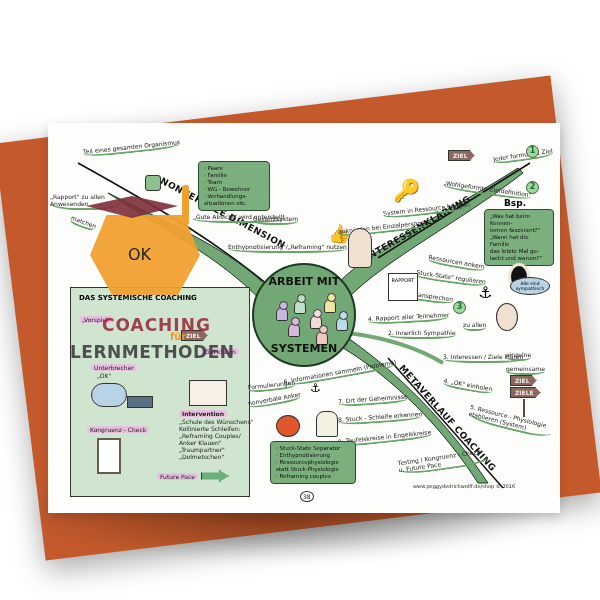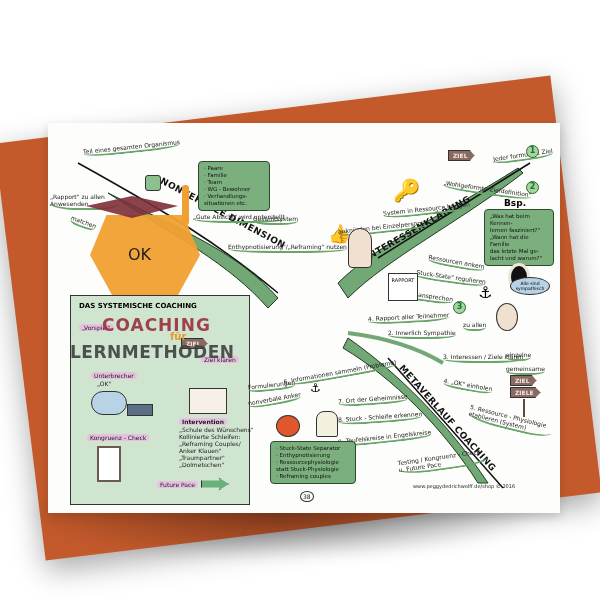--- a/index.html
+++ b/index.html
@@ -68,20 +68,31 @@
   <svg width="512" height="390" style="position:absolute;left:0;top:0">
     <path d="M30,40 C120,90 170,120 230,170" stroke="#111" stroke-width="1.5" fill="none"></path>
     <path d="M60,70 C140,110 190,130 230,175 L220,185 C180,140 130,115 60,70 Z" fill="#72a876" stroke="#1f3a22" stroke-width="1"></path>
     <path d="M290,160 C330,120 400,90 470,45 L475,50 C410,100 340,135 300,175 Z" fill="#72a876" stroke="#1f3a22" stroke-width="1"></path>
     <line x1="330" y1="135" x2="482" y2="40" stroke="#111" stroke-width="1.5"></line>
     <path d="M300,215 C350,250 400,300 440,360 L430,360 C395,305 345,255 295,225 Z" fill="#72a876" stroke="#1f3a22" stroke-width="1"></path>
     <line x1="340" y1="235" x2="455" y2="365" stroke="#111" stroke-width="1.5"></line>
     <path d="M300,210 C340,215 370,225 395,240" stroke="#72a876" stroke-width="4" fill="none"></path>
   </svg>
 
+  <div class="center">
+    <div class="center-top">ARBEIT MIT</div>
+    <div class="person" style="left:22px;top:42px;background:#c8b8e0"></div>
+    <div class="person" style="left:40px;top:35px;background:#bfe0c8"></div>
+    <div class="person" style="left:56px;top:50px;background:#f2dcd6"></div>
+    <div class="person" style="left:70px;top:34px;background:#efe7a0"></div>
+    <div class="person" style="left:82px;top:52px;background:#b9dde6"></div>
+    <div class="person" style="left:34px;top:58px;background:#d8b8d8"></div>
+    <div class="person" style="left:62px;top:66px;background:#f0c8c0"></div>
+    <div class="center-bot">SYSTEMEN</div>
+  </div>
 
   <div class="branch-label" style="left:105px;top:85px;transform:rotate(28deg)">NONVERBALE DIMENSION</div>
   <div class="branch-label" style="left:310px;top:100px;transform:rotate(-30deg)">INTERESSENKLÄRUNG</div>
   <div class="branch-label" style="left:330px;top:290px;transform:rotate(48deg)">METAVERLAUF COACHING</div>
 
   <div class="hand under" style="left:35px;top:20px;transform:rotate(-6deg)">Teil eines gesamten Organismus</div>
   <div class="hand under" style="left:2px;top:70px;width:70px;white-space:normal">„Rapport" zu allen Anwesenden</div>
   <div class="hand under" style="left:22px;top:95px;transform:rotate(20deg)">matchen</div>
   <div class="hand under" style="left:145px;top:90px">„Gute Absicht" wird unterstellt</div>
   <div class="hand under" style="left:205px;top:92px">Gesamtsystem</div>
@@ -114,21 +125,21 @@
       <div>lacht und warum?"</div>
   </div>
   <div class="hand under" style="left:380px;top:135px;transform:rotate(10deg)">Ressourcen ankern</div>
   <div class="hand under" style="left:365px;top:150px;transform:rotate(8deg)">„Stuck-State" regulieren</div>
   <div class="hand under" style="left:340px;top:168px;transform:rotate(8deg)">Probleme ansprechen</div>
   <div class="num-circle" style="left:405px;top:178px">3</div>
   <div style="position:absolute;left:430px;top:160px;font-size:16px">⚓</div>
   <div style="position:absolute;left:460px;top:140px;width:22px;height:28px;border-radius:50%;background:#111;border:3px solid #eee6d8"></div>
   <div style="position:absolute;left:300px;top:105px;width:24px;height:40px;border-radius:12px 12px 4px 4px;background:#efe0d0;border:1px solid #333"></div>
 
-  <div class="light-box" style="left:22px;top:172px;width:180px;height:210px">
+  <div class="light-box" style="left:22px;top:164px;width:180px;height:210px">
     <div style="position:absolute;left:8px;top:6px;font-size:7px;font-weight:bold">DAS SYSTEMISCHE COACHING</div>
     <div class="hand pink" style="left:8px;top:28px">„Vorspiel"</div>
     <div class="sign" style="left:110px;top:42px">ZIEL</div>
     <div class="hand pink" style="left:130px;top:60px">Ziel klären</div>
     <div class="hand pink" style="left:20px;top:76px">Unterbrecher</div>
     <div class="hand" style="left:26px;top:84px">„OK"</div>
     <div style="position:absolute;left:20px;top:95px;width:36px;height:24px;border-radius:12px;background:#b9d3e6;border:1px solid #333"></div>
     <div style="position:absolute;left:56px;top:108px;width:26px;height:12px;background:#5a6e86;border:1px solid #333"></div>
     <div style="position:absolute;left:118px;top:92px;width:38px;height:26px;background:#f6f0e6;border:1px solid #333"></div>
     <div class="hand pink" style="left:108px;top:122px;font-weight:bold">Intervention</div>

